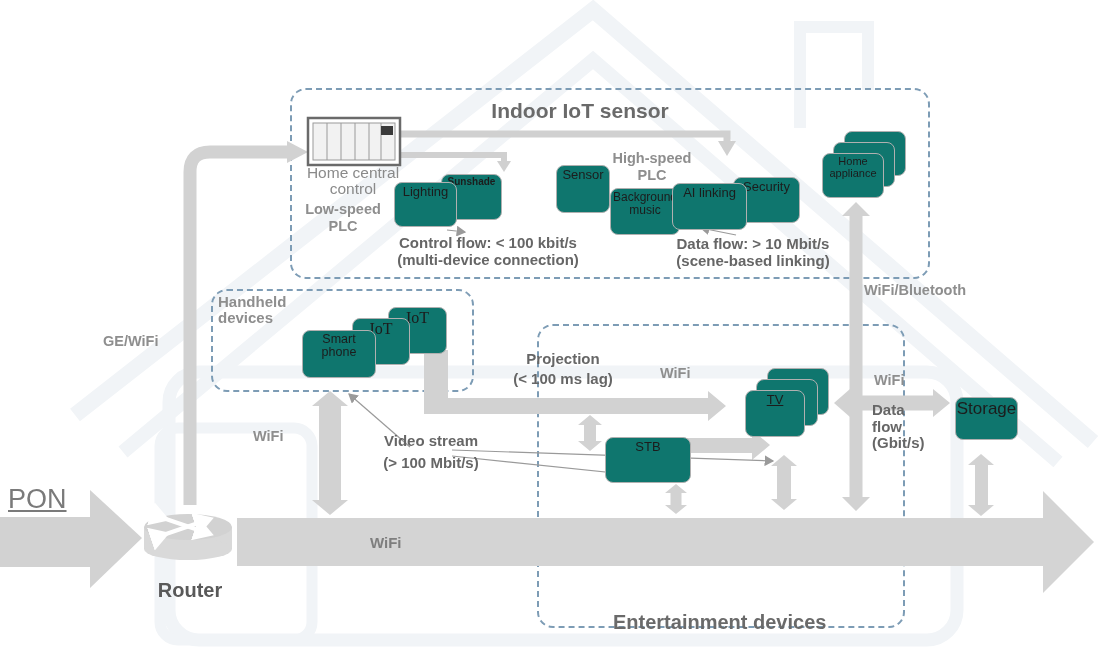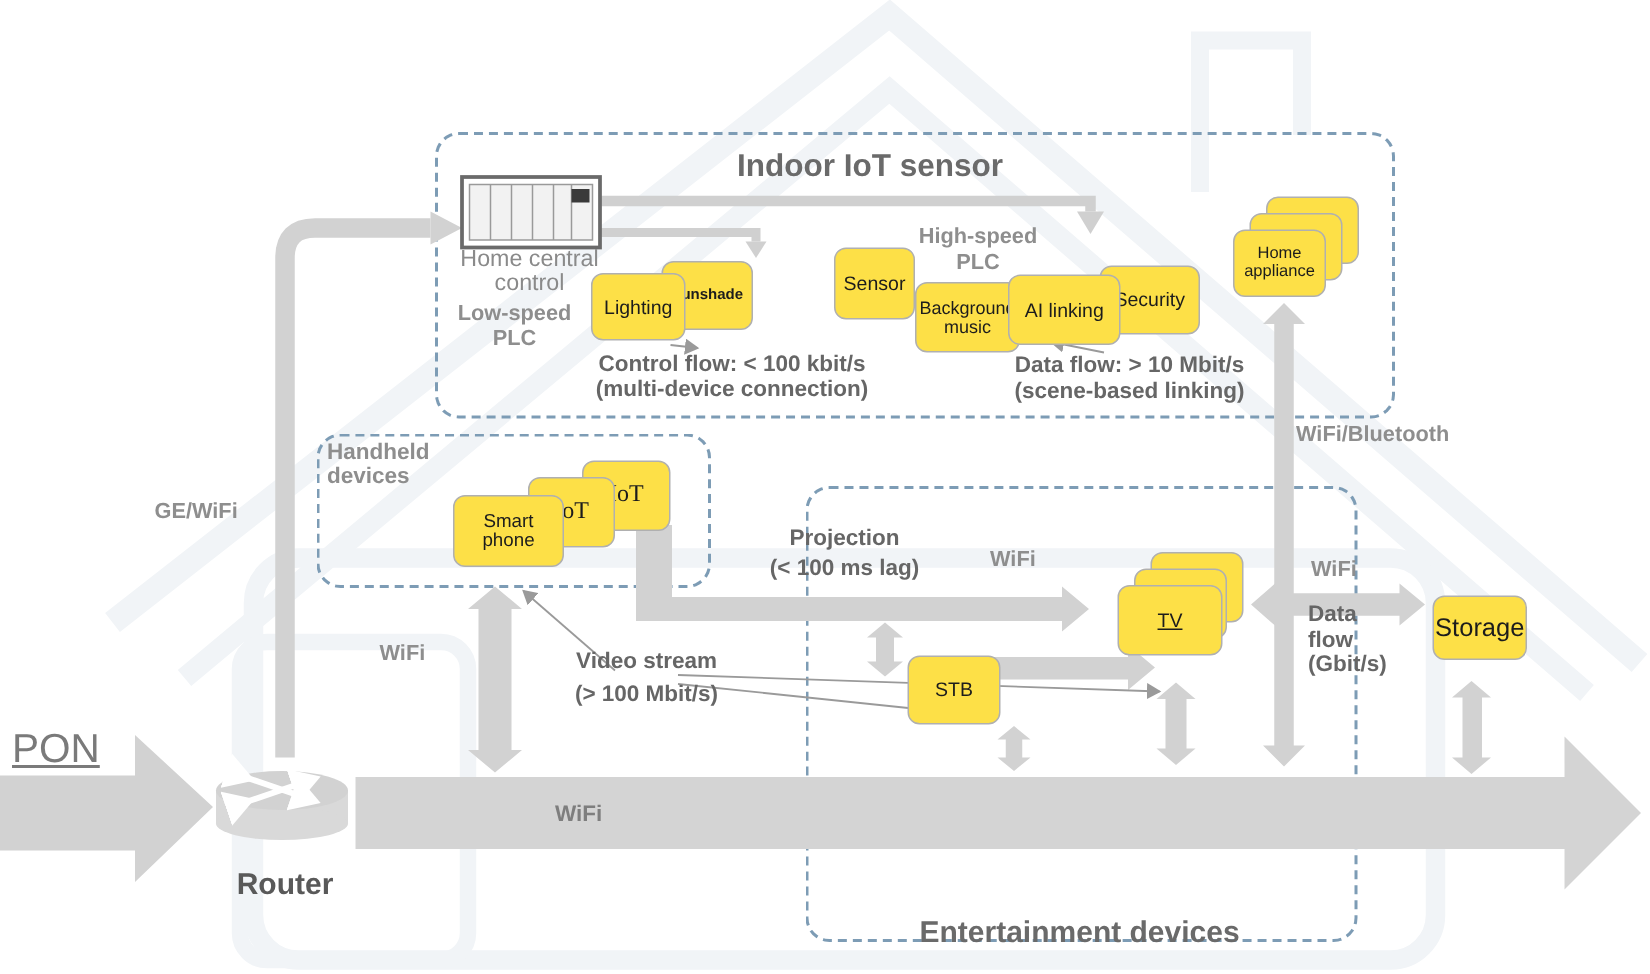--- a/index.html
+++ b/index.html
@@ -1,21 +1,21 @@
 <!DOCTYPE html>
 <html><head>
 <meta charset="utf-8">
 <style>
   html,body{margin:0;padding:0;background:#fff;}
   .stage{position:relative;width:1100px;height:649px;background:#ffffff;overflow:hidden;
          font-family:"Liberation Sans",sans-serif;}
   .dashed-box{position:absolute;border:2px dashed #7d9cb5;border-radius:16px;z-index:1;}
   svg.arrows{position:absolute;left:0;top:0;z-index:2;}
-  .box{position:absolute;background:#fde047;border:1px solid #b0b0b0;border-radius:8px;
-       display:flex;align-items:center;justify-content:center;text-align:center;
+  .box{position:absolute;background:#0f766e;border:1px solid #b0b0b0;border-radius:8px;
+       display:flex;align-items:flex-start;justify-content:center;text-align:center;
        color:#1c1c1c;font-size:13px;line-height:1.05;z-index:3;padding:2px;box-sizing:border-box;}
   .box.serif{font-family:"Liberation Serif",serif;font-size:16px;}
   .lbl{position:absolute;z-index:4;white-space:pre-line;}
   .gray-bold{color:#8e8e8e;font-weight:bold;font-size:14.5px;line-height:1.15;}
   .dark-bold{color:#666666;font-weight:bold;font-size:15px;line-height:1.45;}
   .title{color:#6a6a6a;font-weight:bold;font-size:21px;}
   .ctr{text-align:center;}
 </style>
 </head>
 <body>
@@ -137,25 +137,25 @@
     </div>
   <div class="box serif" style="left:352px;top:318px;width:58px;height:47px;">
       <span>IoT</span>
     </div>
   <div class="box" style="left:302px;top:330px;width:74px;height:48px;font-size:12.5px;">
       <span>Smart phone</span>
     </div>
 
   <div class="box" style="left:767px;top:368px;width:62px;height:47px;"></div>
   <div class="box" style="left:756px;top:379px;width:62px;height:47px;"></div>
-  <div class="box" style="left:745px;top:390px;width:70px;height:47px;text-decoration:underline;">
+  <div class="box" style="left:745px;top:390px;width:60px;height:47px;text-decoration:underline;">
       <span>TV</span>
     </div>
 
-  <div class="box" style="left:605px;top:437px;width:62px;height:46px;">
+  <div class="box" style="left:605px;top:437px;width:86px;height:46px;">
       <span>STB</span>
     </div>
   <div class="box" style="left:955px;top:397px;width:63px;height:43px;font-size:17px;">
       <span>Storage</span>
     </div>
 
   <div class="lbl title ctr" style="left:480px;top:99px;width:200px;">Indoor IoT sensor</div>
   <div class="lbl ctr" style="left:297px;top:165px;width:112px;color:#8a8a8a;font-size:15.5px;line-height:1.05;">Home central
 control</div>
   <div class="lbl gray-bold ctr" style="left:295px;top:201px;width:96px;">Low-speed

